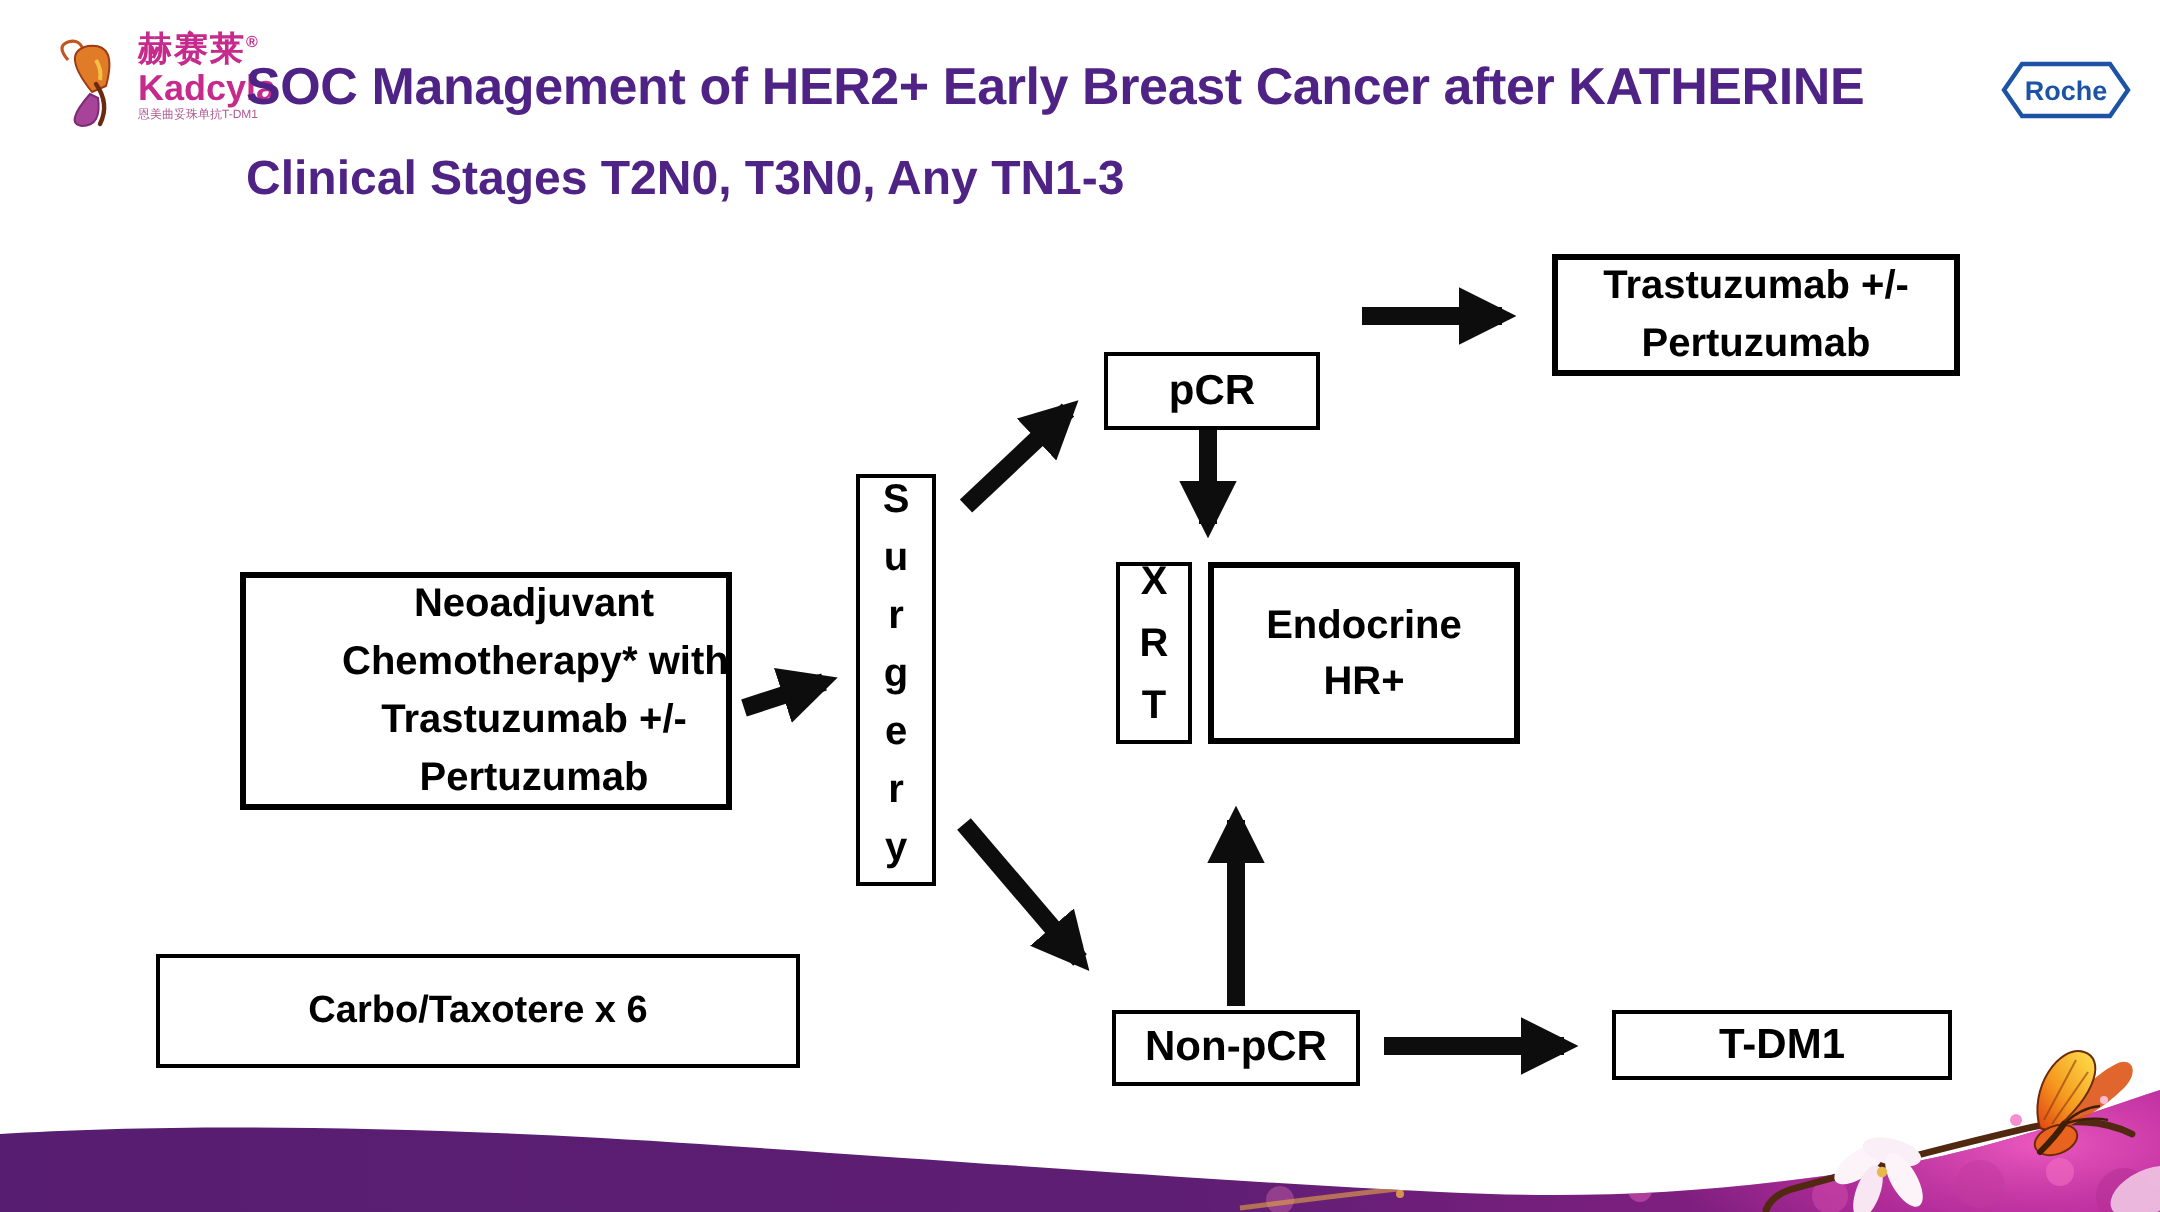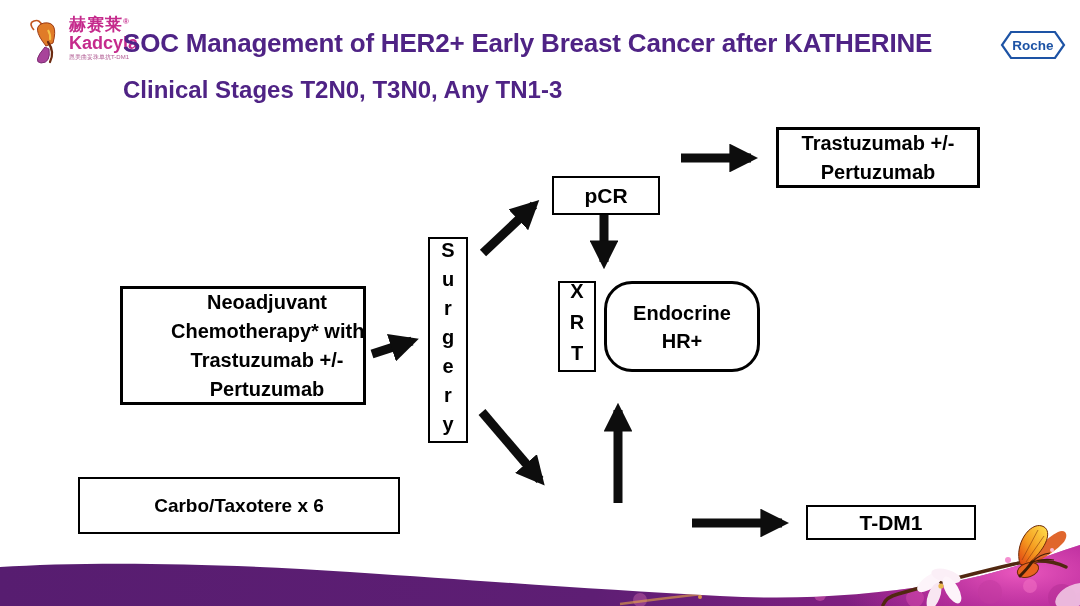--- a/index.html
+++ b/index.html
@@ -36,21 +36,21 @@
     color:#000;font-weight:bold;display:flex;align-items:center;justify-content:center;
     text-align:center;z-index:2;box-sizing:border-box;
   }
   .box .lines{width:100%;}
   .box-line{font-size:20px;line-height:29px;white-space:pre;}
   .b-neoadjuvant{left:120px;top:286px;width:246px;height:119px;border-width:3px;padding-left:48px;}
   .b-surgery{left:428px;top:237px;width:40px;height:206px;border-width:2px;}
   .b-pcr{left:552px;top:139px;width:108px;height:39px;font-size:21px;margin-top:37px;}
   .b-trastu{left:776px;top:127px;width:204px;height:61px;border-width:3px;}
   .b-xrt{left:558px;top:281px;width:38px;height:91px;}
-  .b-endocrine{left:604px;top:281px;width:156px;height:91px;border-width:3px;border-radius:28px;}
+  .b-endocrine{left:604px;top:281px;width:156px;height:91px;border-width:3px;}
   .b-endocrine .box-line{line-height:28px;}
   .b-nonpcr{left:556px;top:505px;width:124px;height:38px;font-size:21px;}
   .b-tdm1{left:806px;top:505px;width:170px;height:35px;font-size:21px;}
   .b-footnote{left:78px;top:477px;width:322px;height:57px;}
   .b-footnote .box-line{font-size:19px;line-height:25px;}
   .vtext{
     writing-mode:vertical-rl;text-orientation:upright;
     font-size:20px;font-weight:bold;letter-spacing:7px;line-height:1;
   }
   .b-xrt .vtext{letter-spacing:9px;}
@@ -134,20 +134,23 @@
     <div class="vtext">XRT</div>
   </div>
 
   <div class="box b-endocrine">
     <div class="lines">
       <div class="box-line">Endocrine</div>
       <div class="box-line">HR+</div>
     </div>
   </div>
 
+  <div class="box b-nonpcr">
+    <span>Non-pCR</span>
+  </div>
 
   <div class="box b-tdm1">
     <span>T-DM1</span>
   </div>
 
   <div class="box b-footnote">
     <div class="lines">
       <div class="box-line">Carbo/Taxotere x 6</div>
     </div>
   </div>

